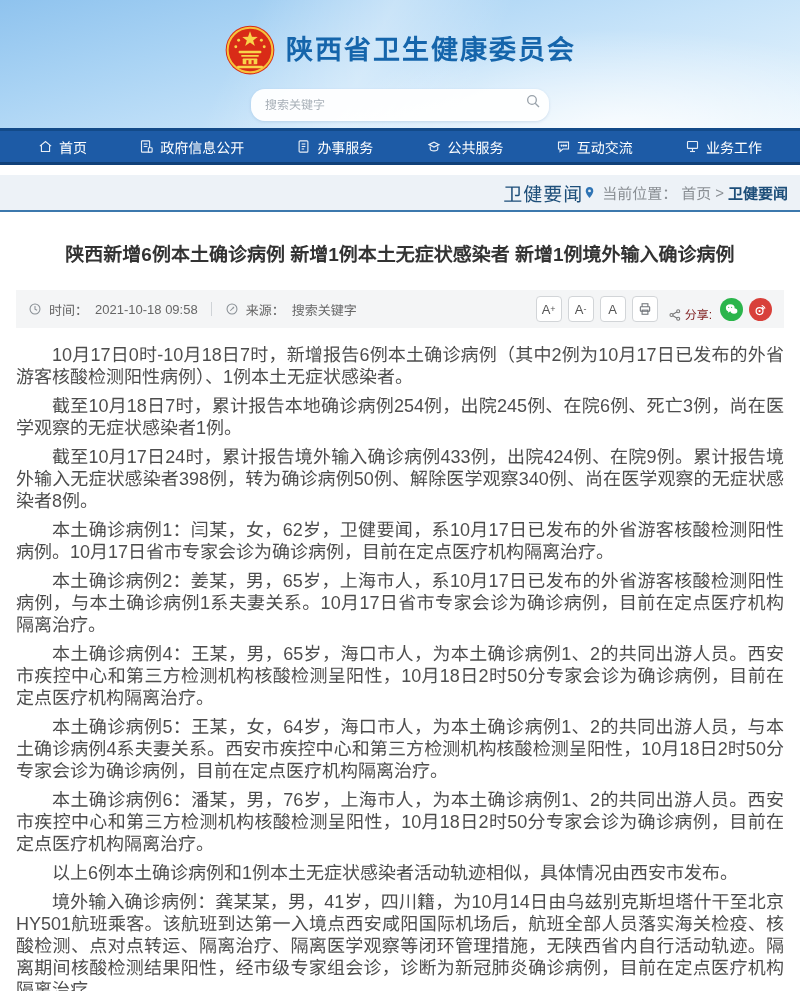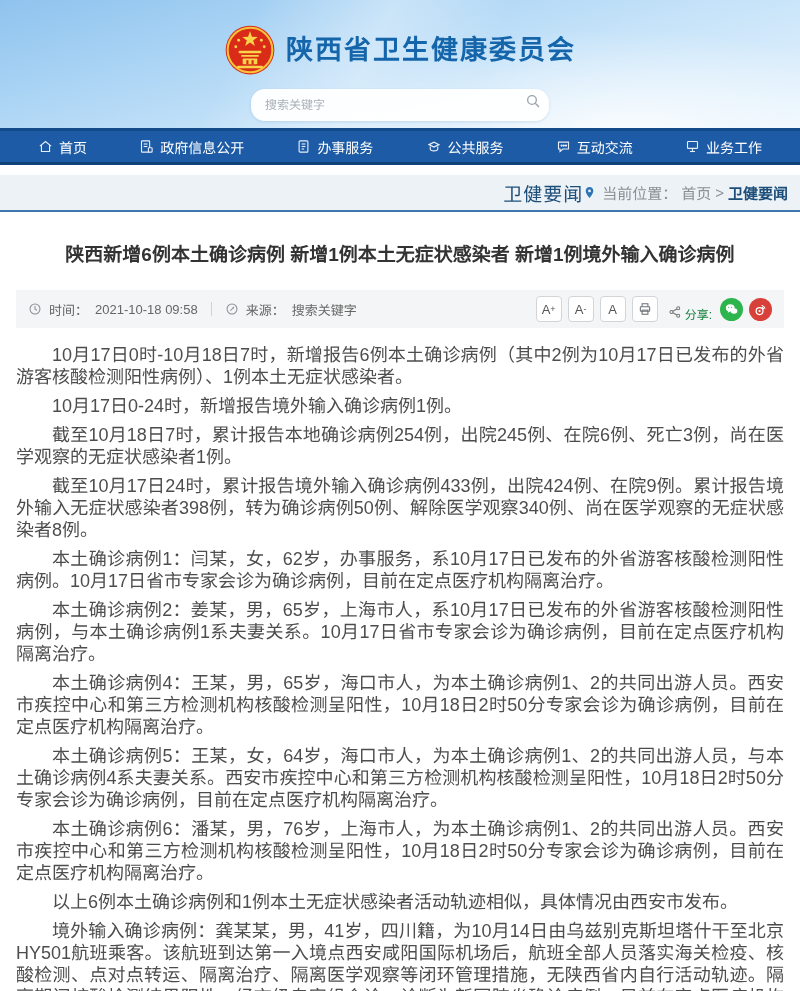--- a/index.html
+++ b/index.html
@@ -63,21 +63,21 @@
   .meta-left{ display:flex; align-items:center; gap:7px;text-align:center; }
   .meta-ic{ display:flex; color:#8a9096; }
   .meta-sep{ width:1px; height:14px; background:#cfd3d7; margin:0 6px; }
   .meta-right{ display:flex; align-items:center; gap:6px; }
   .sq-btn{
     min-width:26px; height:26px; background:#fff; border:1px solid #d2d5d8; border-radius:4px;
     font-size:13px; color:#555; cursor:pointer; display:flex; align-items:center; justify-content:center;
     font-family:inherit; padding:0 4px;
   }
   .sq-btn sup{ font-size:9px; line-height:1; }
-  .share-label{ display:flex; align-items:flex-start; gap:3px; font-size:12px; color:#15803d; margin:9px 2px 0 4px; }
+  .share-label{ display:flex; align-items:flex-end; gap:3px; font-size:12px; color:#7f1d1d; margin:9px 2px 0 4px; }
   .share-circle{ width:23px; height:23px; border-radius:50%; display:flex; align-items:center; justify-content:center; cursor:pointer; border:none; }
   .wechat{ background:#2bb54c; }
   .weibo{ background:#d8403a; }
   
   .article-body{ padding:16px 0 12px; }
   .article-body p{
     font-size:18px; line-height:22px; color:#4d4d4d;
     text-indent:2em; text-align:justify; margin-bottom:7px;
   }
 </style>
@@ -263,24 +263,23 @@
             <circle cx="10.5" cy="14.5" r="1.8" fill="#fff"></circle>
             <path d="M14.5 5.5a7 7 0 0 1 4.5 4.5" stroke="#fff" stroke-width="1.7" stroke-linecap="round"></path>
             <path d="M14.8 9a3.6 3.6 0 0 1 2.3 2.3" stroke="#fff" stroke-width="1.7" stroke-linecap="round"></path>
           </svg>
       </button>
     </div>
   </div>
 
   <div class="article-body">
     <p>10月17日0时-10月18日7时，新增报告6例本土确诊病例（其中2例为10月17日已发布的外省游客核酸检测阳性病例）、1例本土无症状感染者。</p>
-    <p>10月17日0-24时，新增报告境外输入确诊病例1例。</p>
     <p>截至10月18日7时，累计报告本地确诊病例254例，出院245例、在院6例、死亡3例，尚在医学观察的无症状感染者1例。</p>
     <p>截至10月17日24时，累计报告境外输入确诊病例433例，出院424例、在院9例。累计报告境外输入无症状感染者398例，转为确诊病例50例、解除医学观察340例、尚在医学观察的无症状感染者8例。</p>
-    <p>本土确诊病例1：闫某，女，62岁，办事服务，系10月17日已发布的外省游客核酸检测阳性病例。10月17日省市专家会诊为确诊病例，目前在定点医疗机构隔离治疗。</p>
+    <p>本土确诊病例1：闫某，女，62岁，卫健要闻，系10月17日已发布的外省游客核酸检测阳性病例。10月17日省市专家会诊为确诊病例，目前在定点医疗机构隔离治疗。</p>
     <p>本土确诊病例2：姜某，男，65岁，上海市人，系10月17日已发布的外省游客核酸检测阳性病例，与本土确诊病例1系夫妻关系。10月17日省市专家会诊为确诊病例，目前在定点医疗机构隔离治疗。</p>
     <p>本土确诊病例4：王某，男，65岁，海口市人，为本土确诊病例1、2的共同出游人员。西安市疾控中心和第三方检测机构核酸检测呈阳性，10月18日2时50分专家会诊为确诊病例，目前在定点医疗机构隔离治疗。</p>
     <p>本土确诊病例5：王某，女，64岁，海口市人，为本土确诊病例1、2的共同出游人员，与本土确诊病例4系夫妻关系。西安市疾控中心和第三方检测机构核酸检测呈阳性，10月18日2时50分专家会诊为确诊病例，目前在定点医疗机构隔离治疗。</p>
     <p>本土确诊病例6：潘某，男，76岁，上海市人，为本土确诊病例1、2的共同出游人员。西安市疾控中心和第三方检测机构核酸检测呈阳性，10月18日2时50分专家会诊为确诊病例，目前在定点医疗机构隔离治疗。</p>
     <p>以上6例本土确诊病例和1例本土无症状感染者活动轨迹相似，具体情况由西安市发布。</p>
     <p>境外输入确诊病例：龚某某，男，41岁，四川籍，为10月14日由乌兹别克斯坦塔什干至北京HY501航班乘客。该航班到达第一入境点西安咸阳国际机场后，航班全部人员落实海关检疫、核酸检测、点对点转运、隔离治疗、隔离医学观察等闭环管理措施，无陕西省内自行活动轨迹。隔离期间核酸检测结果阳性，经市级专家组会诊，诊断为新冠肺炎确诊病例，目前在定点医疗机构隔离治疗。</p>
   </div>
 </main>
 
 </body></html>

